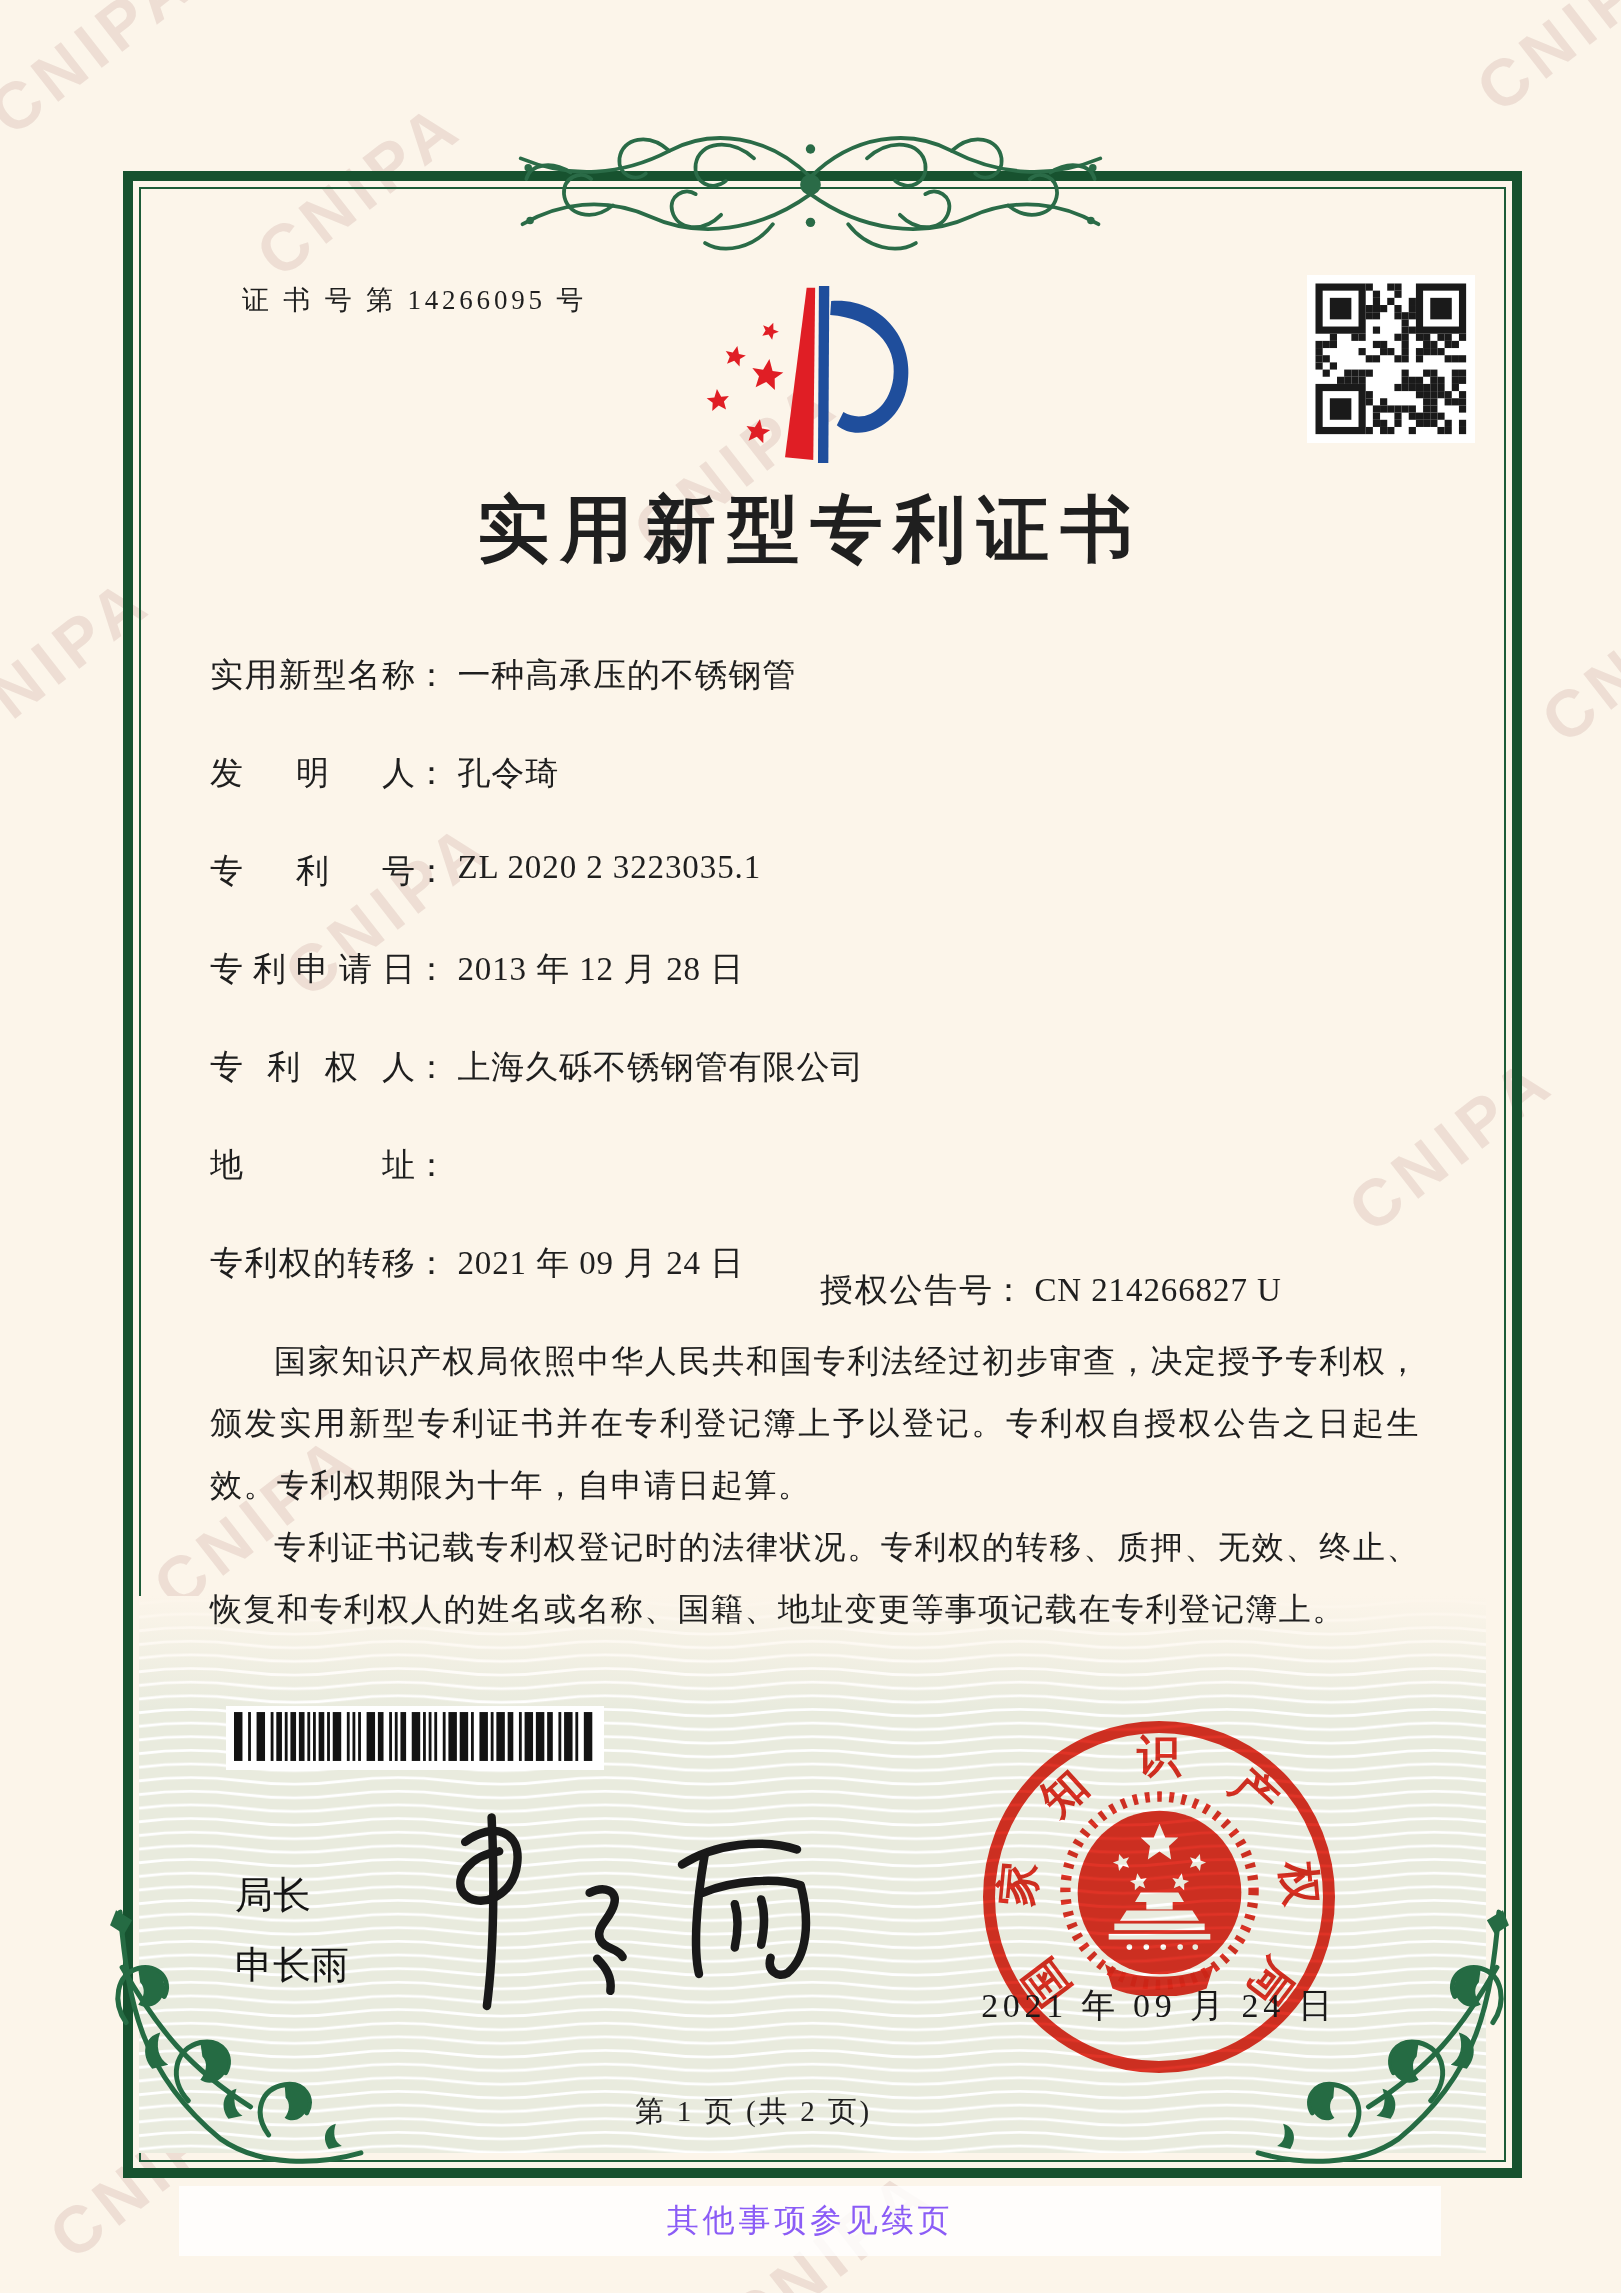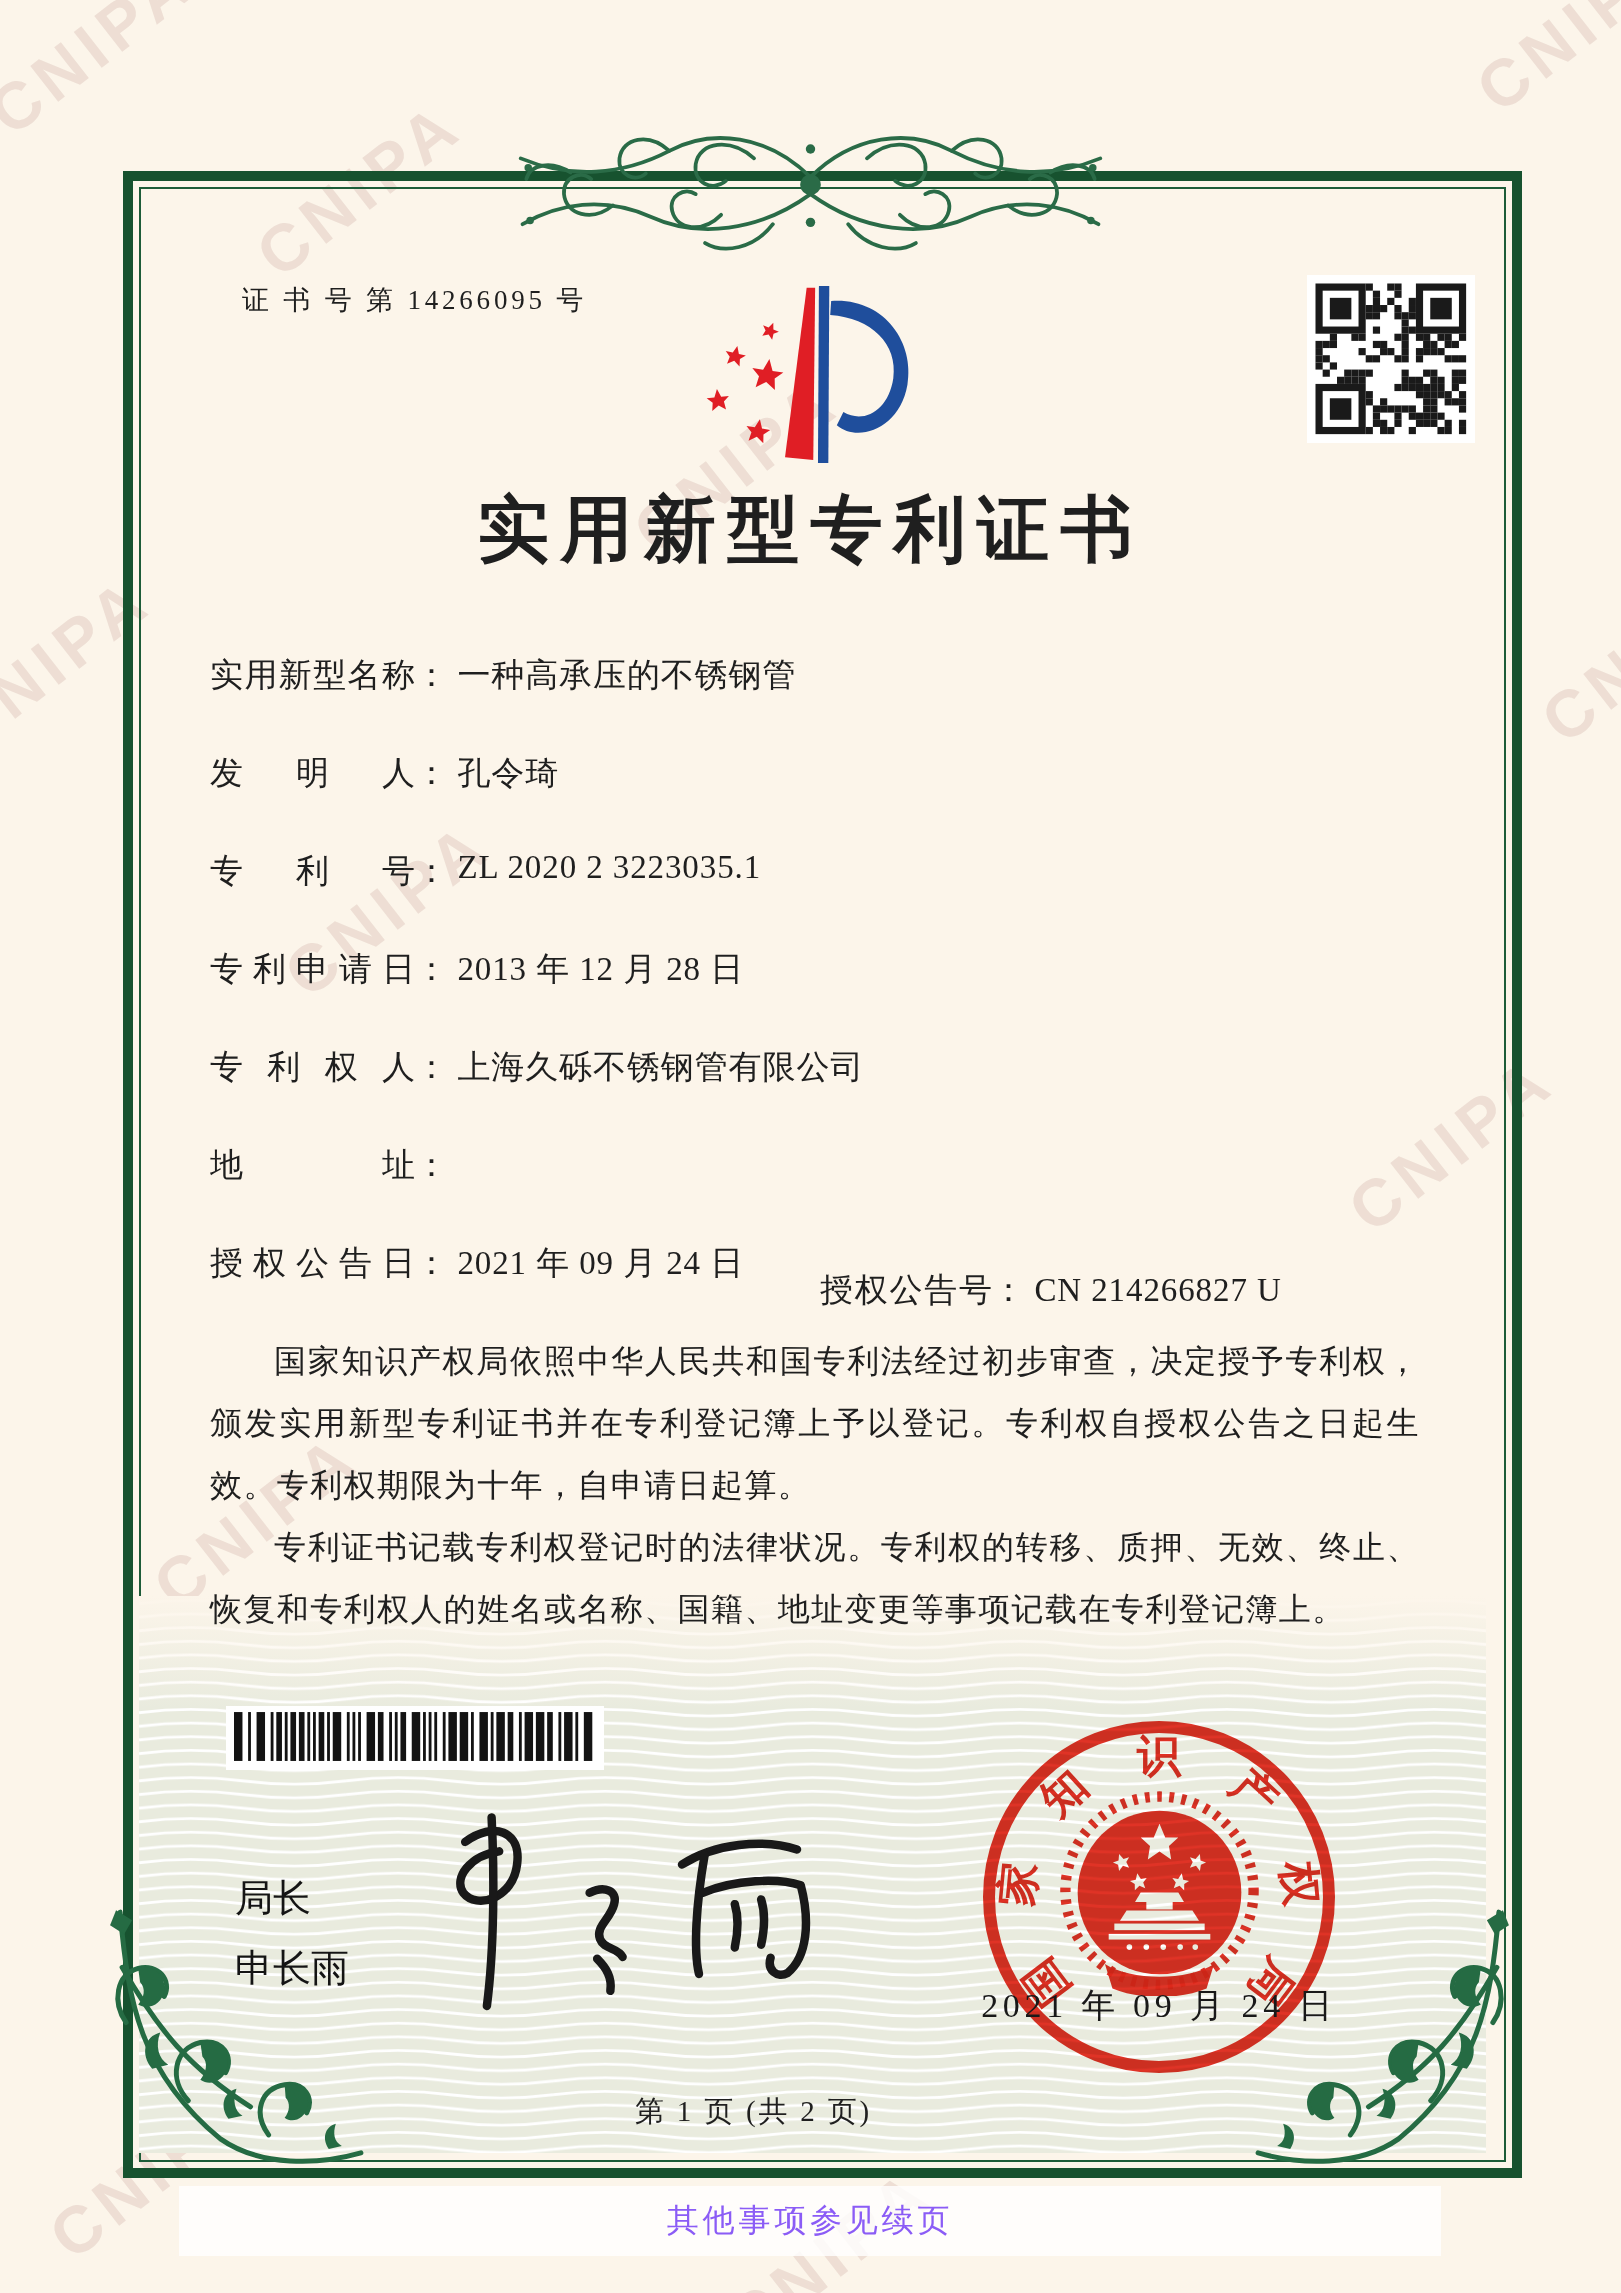--- a/index.html
+++ b/index.html
@@ -34,21 +34,21 @@
   .grant2{position:absolute;left:610px;top:0;height:98px;display:flex;align-items:center;}
   .grant2 .flabel{width:172px;margin-right:0;}
   
   .paras{position:absolute;left:210px;top:1330px;width:1210px;z-index:3;font-size:32px;
       line-height:62px;letter-spacing:1.4px;text-align:justify;}
   .paras p{margin:0;text-indent:2em;}
   
   .barcode{position:absolute;left:226px;top:1706px;background:#fff;padding:5.6px 7.5px;z-index:3;}
   
   .signer{position:absolute;left:235px;top:1863px;z-index:3;
-      font-family:Liberation Serif, serif;font-size:38px;line-height:70px;
+      font-family:Liberation Mono, monospace;font-size:38px;line-height:70px;
       color:#141414;}
   .signature{position:absolute;left:403px;top:1806px;width:443px;height:217px;z-index:3;}
   
   .seal{position:absolute;left:983px;top:1721px;width:352px;height:352px;z-index:4;
       mix-blend-mode:multiply;}
   .seal-ring{position:absolute;left:0;top:0;width:352px;height:352px;border-radius:50%;
       border:12.2px solid rgba(222,40,26,.95);box-sizing:border-box;}
   .seal-char{position:absolute;left:50%;top:50%;font-size:44px;font-weight:700;
       color:rgba(222,40,26,.96);}
   .seal-emblem{position:absolute;left:73px;top:68px;width:207px;height:207px;}
@@ -360,21 +360,21 @@
     <div class="frow">
       <span class="flabel">专利权人</span>
         <span class="fcolon">：</span>
       <span class="fvalue">上海久砾不锈钢管有限公司</span>
     </div>
     <div class="frow">
       <span class="flabel">地址</span>
         <span class="fcolon">：</span>
     </div>
     <div class="frow">
-      <span class="flabel">授权公告日</span>
+      <span class="flabel">专利权的转移</span>
         <span class="fcolon">：</span>
       <span class="fvalue">2021 年 09 月 24 日</span>
       <span class="grant2">
         <span class="flabel">授权公告号</span>
           <span class="fcolon">：</span>
         <span class="fvalue">CN 214266827 U</span>
       </span>
     </div>
   </div>
 

